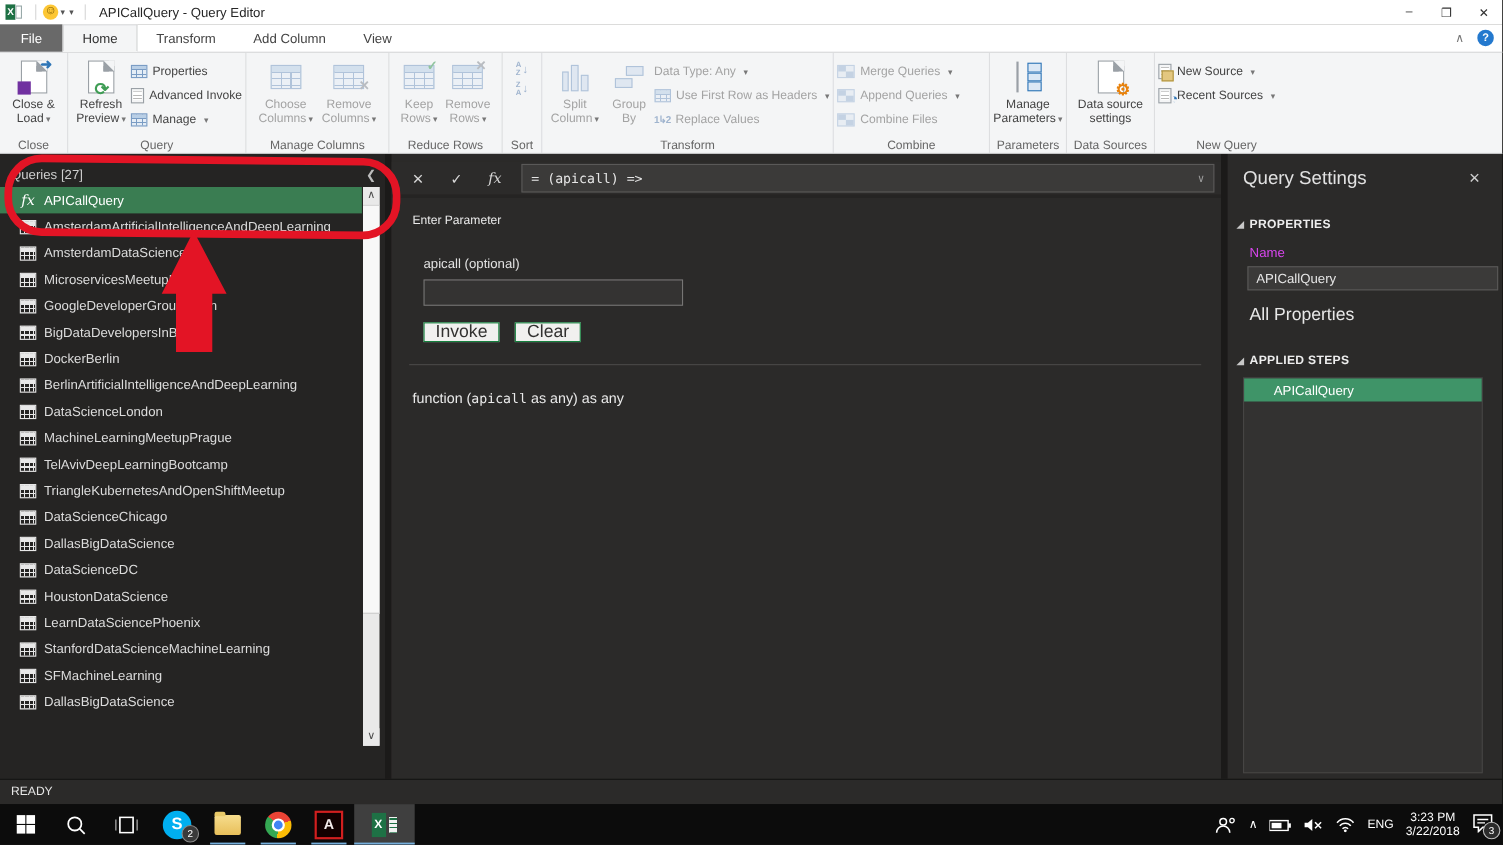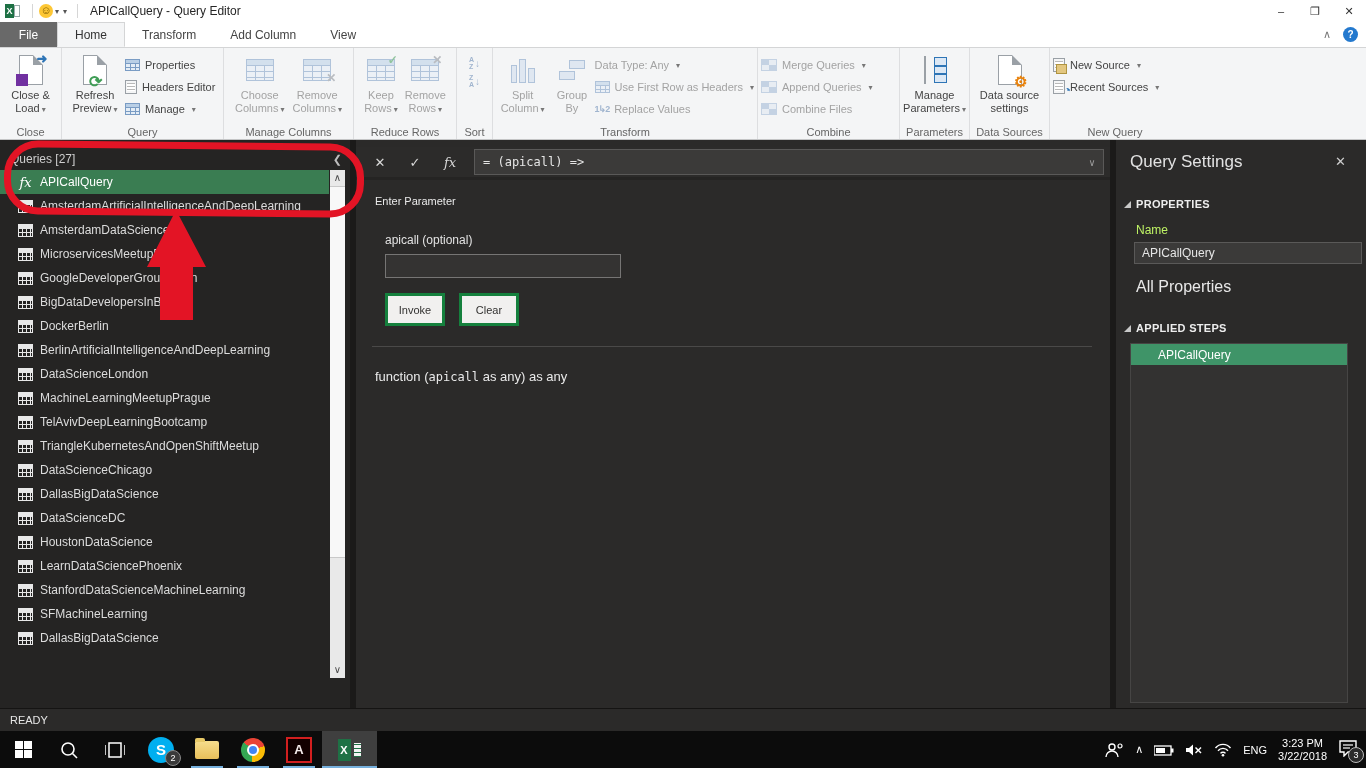--- a/index.html
+++ b/index.html
@@ -122,33 +122,33 @@
   .fico{font-size:13px;width:22px;text-align:center;}
   .fico.fx{font-family:"DejaVu Serif",serif;font-style:italic;}
   .finput{flex:1;height:26px;margin-right:6px;background:#3b3a39;border:1px solid #5a5958;box-sizing:border-box;
     display:flex;align-items:center;font-family:"DejaVu Sans Mono",monospace;font-size:12px;color:#e6e6e6;padding:0 8px;}
   .fdd{margin-left:auto;color:#9d9d9d;font-size:10px;}
   .content{position:absolute;left:0;right:0;top:37px;bottom:0;background:#2b2a29;border-top:3px solid #252423;}
   .ep-head{margin:15px 0 0 19px;font-size:11px;color:#eaeaea;}
   .ep-label{margin:26px 0 0 29px;font-size:12px;color:#e2e2e2;}
   .ep-input{margin:7px 0 0 29px;width:230px;height:20px;background:#343332;border:1px solid #767574;}
   .ep-btns{margin:15px 0 0 29px;display:flex;gap:14px;}
-  .btn{min-width:60px;height:33px;background:#f1f0ef;border:3px solid #15803d;font-size:11px;color:#323130;
+  .btn{min-width:60px;height:18px;background:#f1f0ef;border:1px solid #15803d;font-size:16px;color:#323130;
     display:flex;align-items:center;justify-content:center;padding:0 10px;font-family:"Liberation Sans",sans-serif;}
   .ep-div{margin:20px 18px 0 16px;border-top:1px solid #4a4948;}
   .fn-line{margin:22px 0 0 19px;font-size:13px;color:#eaeaea;}
   .fn-line .mono{font-family:"DejaVu Sans Mono",monospace;font-size:12px;}
 
   
   .qsettings{position:absolute;right:0;top:0;width:256px;bottom:0;background:#2b2a29;border-left:6px solid #1b1a19;box-sizing:border-box;}
   .qs-title{margin:12px 0 0 14px;font-size:17px;color:#e2e2e2;font-weight:normal;}
   .qs-close{position:absolute;right:20px;top:14px;color:#cfcfcf;font-size:13px;}
   .sec-head{margin:26px 0 0 8px;display:flex;align-items:center;gap:5px;font-size:11px;font-weight:bold;color:#ededed;letter-spacing:.3px;}
   .tri{width:0;height:0;border-left:7px solid rgba(0,0,0,0);border-bottom:7px solid #c8c8c8;}
-  .qs-name-label{margin:13px 0 0 20px;font-size:12px;color:#bef264;}
+  .qs-name-label{margin:13px 0 0 20px;font-size:12px;color:#d946ef;}
   .qs-name-input{margin:5px 0 0 18px;width:212px;height:20px;background:#3b3a39;border:1px solid #5a5958;
     color:#e6e6e6;font-size:12px;padding:0 7px;box-sizing:content-box;font-family:"Liberation Sans",sans-serif;outline:none;}
   .qs-allprops{margin:14px 0 0 20px;font-size:16px;color:#e8e8e8;}
   .steps-head{margin-top:26px;}
   .steps-box{margin:9px 0 0 14px;width:218px;height:360px;background:#333231;border:1px solid #464544;box-sizing:border-box;}
   .step-row{height:21px;background:#3f9468;color:#fff;font-size:12px;display:flex;align-items:center;padding-left:27px;}
 
   
   .statusbar{position:absolute;top:708px;left:0;width:100%;height:23px;background:#2b2a29;
     border-top:1px solid #151413;display:flex;align-items:center;font-size:11px;color:#e6e6e6;padding-left:10px;box-sizing:border-box;}
@@ -250,21 +250,21 @@
         <span>Refresh</span>
         <span><span>Preview</span><span class="crt">▾</span></span>
       </div>
       <div class="smallcol">
         <div class="rsmall">
           <span class="ic tbls"></span>
           <span>Properties</span>
         </div>
         <div class="rsmall">
           <span class="ic pages"></span>
-          <span>Headers Editor</span>
+          <span>Advanced Invoke</span>
         </div>
         <div class="rsmall">
           <span class="ic tbls"></span>
           <span>Manage</span>
           <span class="crt">▾</span>
         </div>
       </div>
       <div class="glabel">Query</div>
     </div>
 

